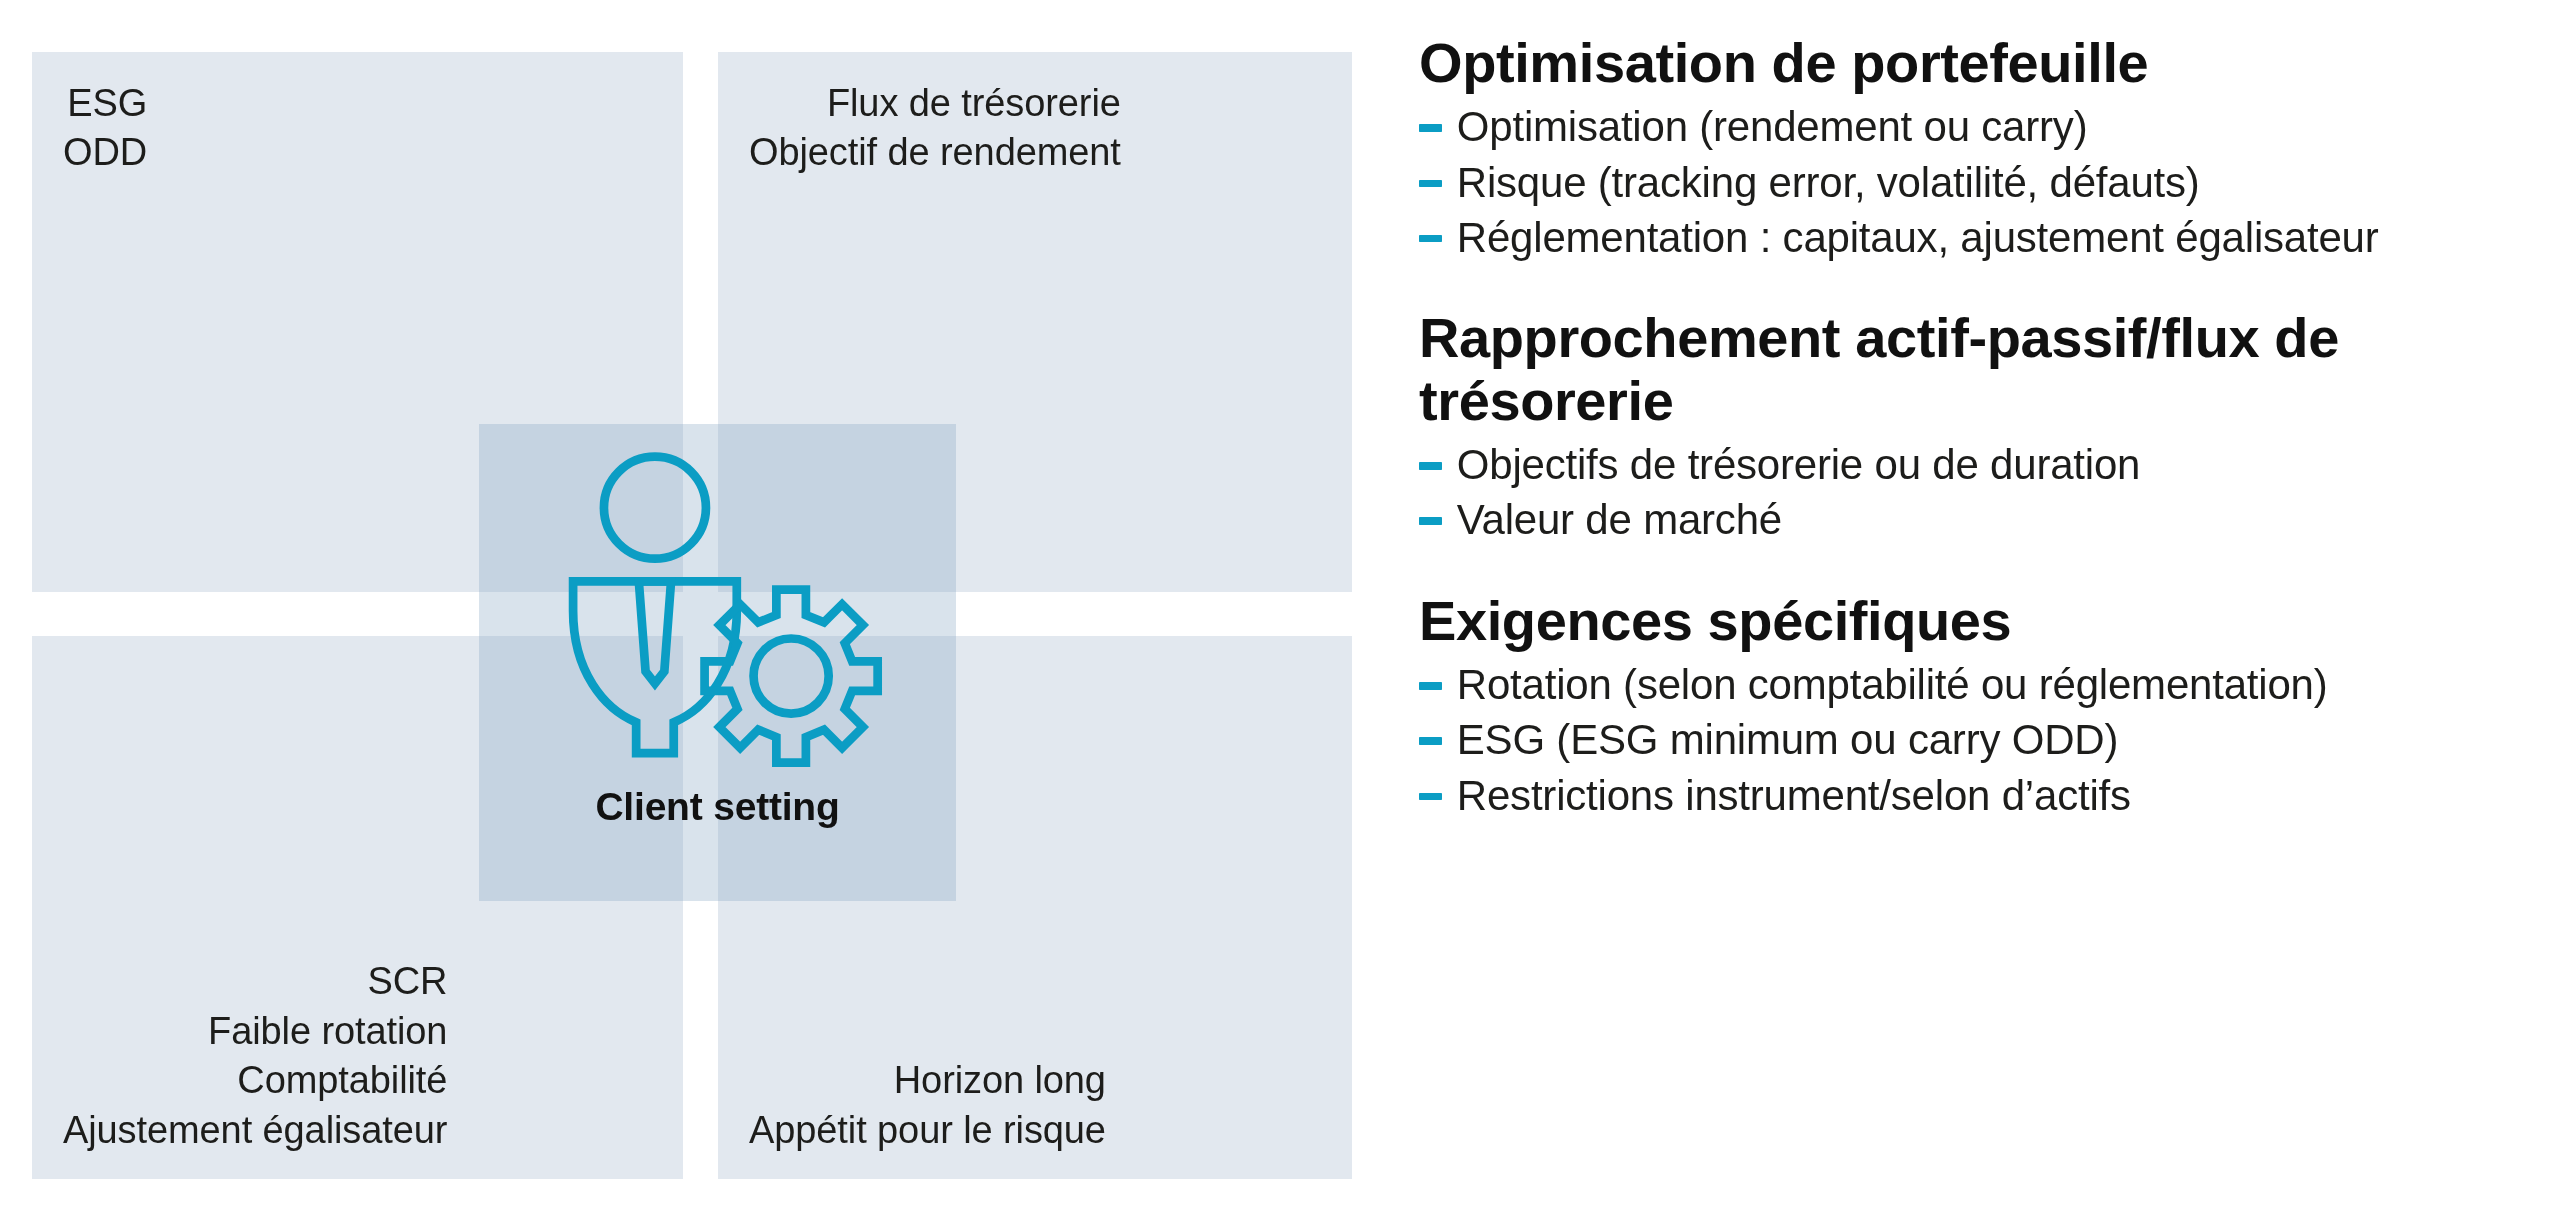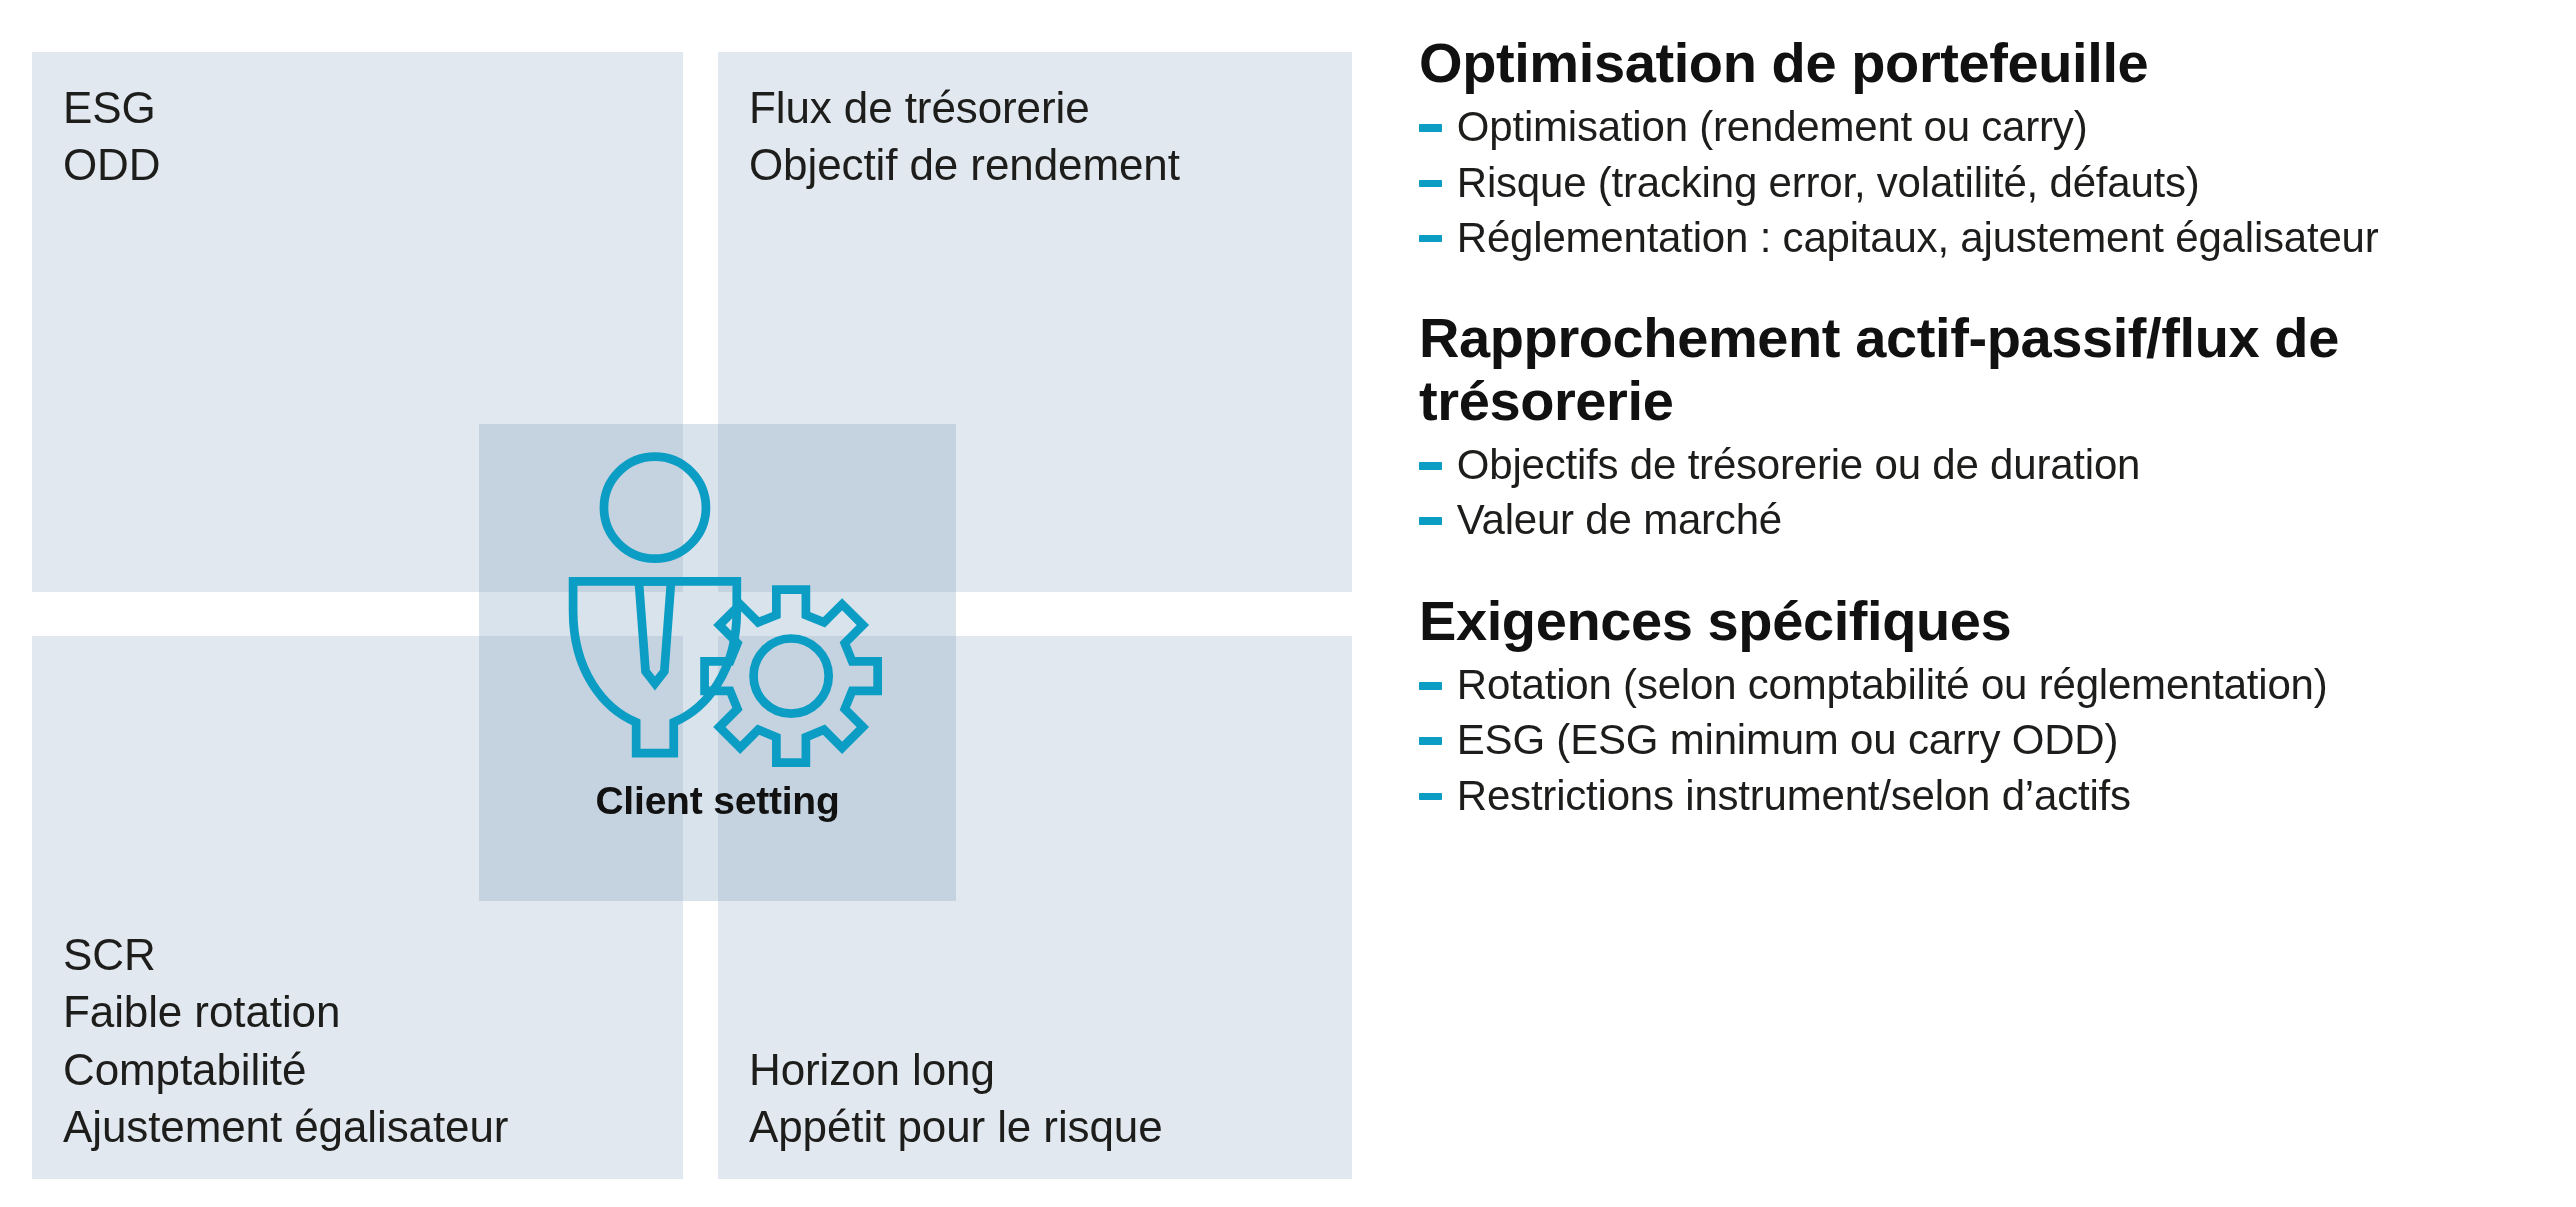--- a/index.html
+++ b/index.html
@@ -15,44 +15,45 @@
   
   .matrix{position:absolute;left:32px;top:52px;width:1320px;height:1127px;}
   .quad{position:absolute;background:#e2e8ef;}
   .quad.tl{left:0;top:0;width:651px;height:540px;}
   .quad.tr{left:686px;top:0;width:634px;height:540px;}
   .quad.bl{left:0;top:584px;width:651px;height:543px;}
   .quad.br{left:686px;top:584px;width:634px;height:543px;}
 
   .quad-text{
     position:absolute;
-    font-size:44px;
+    font-size:38px;
     line-height:1.30;
     color:#1d1d1b;
     white-space:pre-line;
     letter-spacing:-0.1px;
+    text-align:right;
   }
   .quad.tl .quad-text{left:31px;top:27px;}
   .quad.tr .quad-text{left:31px;top:27px;}
   .quad.bl .quad-text{left:31px;bottom:24px;}
   .quad.br .quad-text{left:31px;bottom:24px;}
 
   
   .center-box{
     position:absolute;left:447px;top:372px;width:477px;height:477px;
     background:rgba(140,170,196,0.33);
   }
   .center-inner{
     position:absolute;left:0;top:0;width:100%;height:100%;
     display:flex;flex-direction:column;align-items:center;justify-content:flex-start;
   }
   .client-icon{margin-top:25.5px;}
   .client-label{
     font-size:39px;font-weight:bold;color:#111;
-    margin-top:5px;letter-spacing:-0.2px;
+    margin-top:11px;letter-spacing:-0.2px;
   }
 
   
   .right-col{position:absolute;left:1419px;top:32px;width:1140px;}
   .section{margin-bottom:44px;}
   .section:last-child{margin-bottom:0;}
   .sec-heading{
     font-size:56px;font-weight:bold;color:#111;
     line-height:1.12;letter-spacing:-0.4px;margin-bottom:6.7px;
   }

